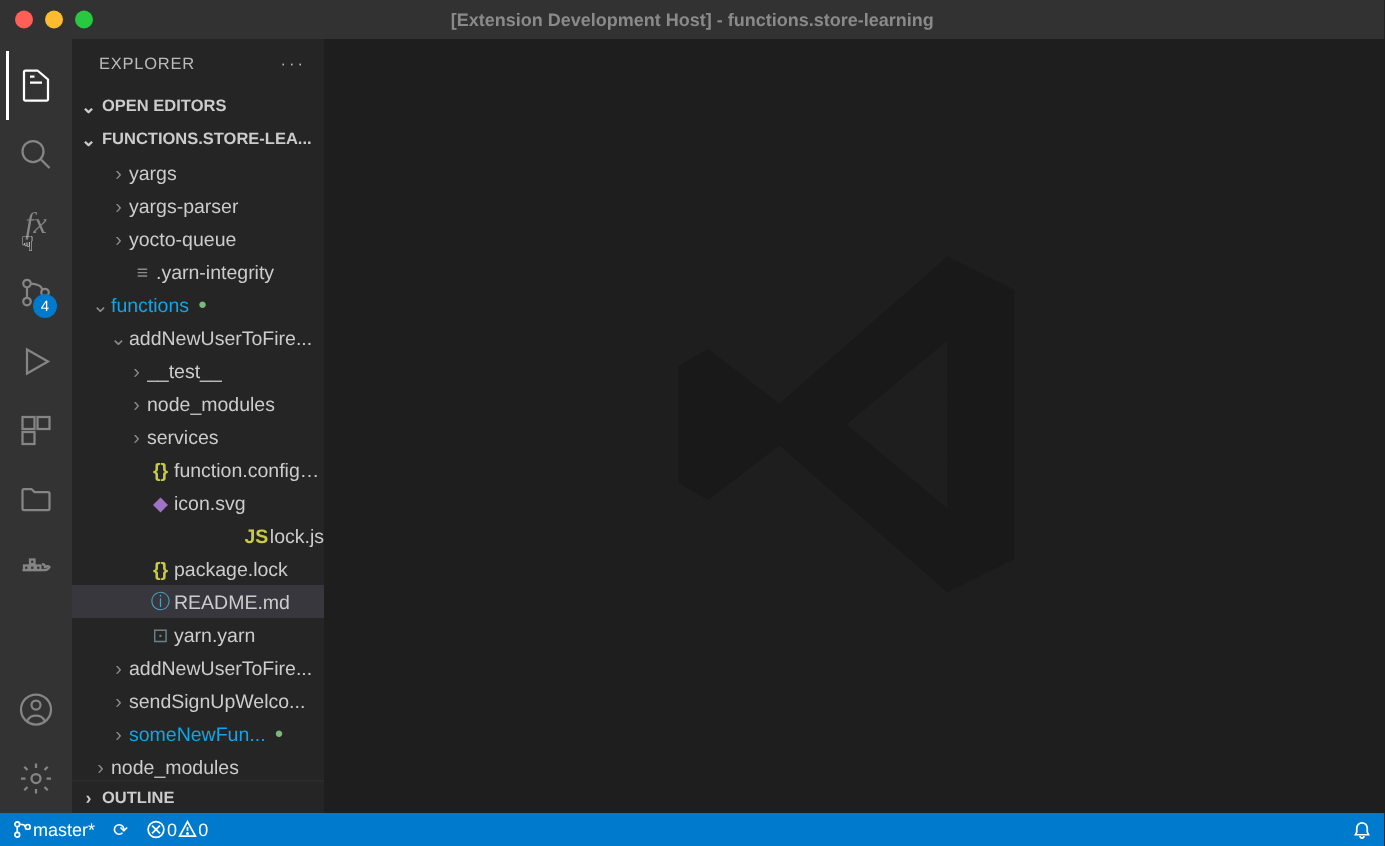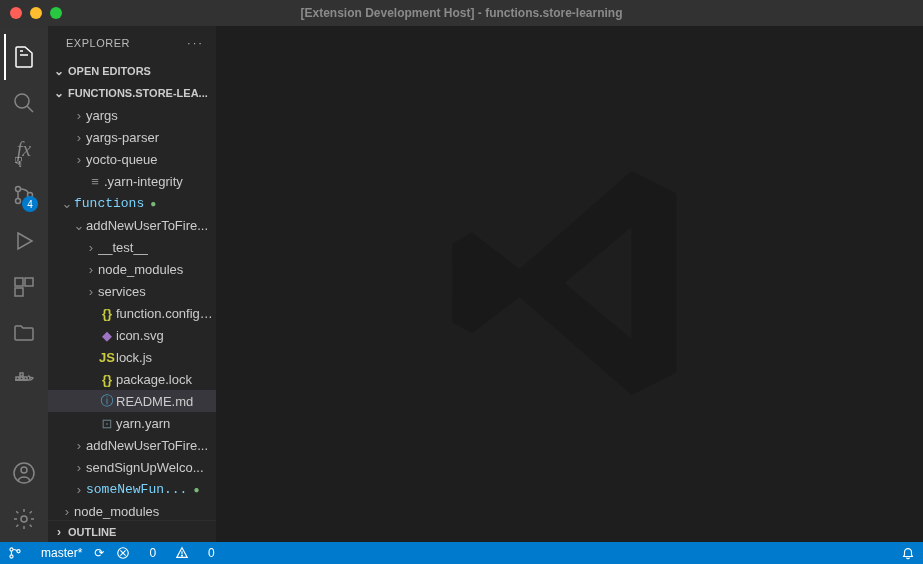--- a/index.html
+++ b/index.html
@@ -156,21 +156,21 @@
     .tree-row .icon {
       width: 18px;
       text-align: center;
       flex-shrink: 0;
       font-size: 13px;
     }
     .tree-row .label {
       overflow: hidden;
       text-overflow: ellipsis;
     }
-    .tree-row.green .label { color: #7dd3fc; font-family: Liberation Mono, monospace; }
+    .tree-row.green .label { color: #0ea5e9; }
     .dot-green { color: #7ab97a; margin-left: 6px; font-size: 10px; }
     .icon-js { color: #cbcb41; font-weight: 700; font-size: 10px; }
     .icon-json { color: #cbcb41; font-weight: 700; }
     .icon-info { color: #519aba; }
     .icon-svg { color: #a074c4; }
     .icon-lock { color: #6d8086; }
     .icon-file { color: #8a8a8a; }
     .editor {
       flex: 1;
       background: #1e1e1e;
@@ -188,21 +188,21 @@
       height: 22px;
       background: #007acc;
       display: flex;
       align-items: center;
       justify-content: space-between;
       padding: 0 8px;
       color: #ffffff;
       font-size: 12px;
     }
     .status-left, .status-right { display: flex; align-items: center; gap: 12px; }
-    .status-item { display: flex; align-items: center; gap: 19px; cursor: pointer; }
+    .status-item { display: flex; align-items: center; gap: 0; cursor: pointer; }
     .status-item svg { width: 14px; height: 14px; }
     .dots { letter-spacing: 2px; }
     .outline-section {
       border-top: 1px solid #2d2d2d;
     }
     ::-webkit-scrollbar { width: 10px; }
     ::-webkit-scrollbar-track { background: #252526; }
     ::-webkit-scrollbar-thumb { background: #424242; }
   </style>
 </head>
@@ -341,21 +341,21 @@
         <div class="tree-row" style="padding-left: 36px;">
           <span class="arrow"></span>
           <span class="icon icon-json">{}</span>
           <span class="label">function.config.js...</span>
         </div>
         <div class="tree-row" style="padding-left: 36px;">
           <span class="arrow"></span>
           <span class="icon icon-svg">◆</span>
           <span class="label">icon.svg</span>
         </div>
-        <div class="tree-row" style="padding-left: 36px;">
+        <div class="tree-row" style="padding-left: 36px; justify-content: flex-end;">
           <span class="arrow"></span>
           <span class="icon icon-js">JS</span>
           <span class="label">lock.js</span>
         </div>
         <div class="tree-row" style="padding-left: 36px;">
           <span class="arrow"></span>
           <span class="icon icon-json">{}</span>
           <span class="label">package.lock</span>
         </div>
         <div class="tree-row selected" style="padding-left: 36px;">

